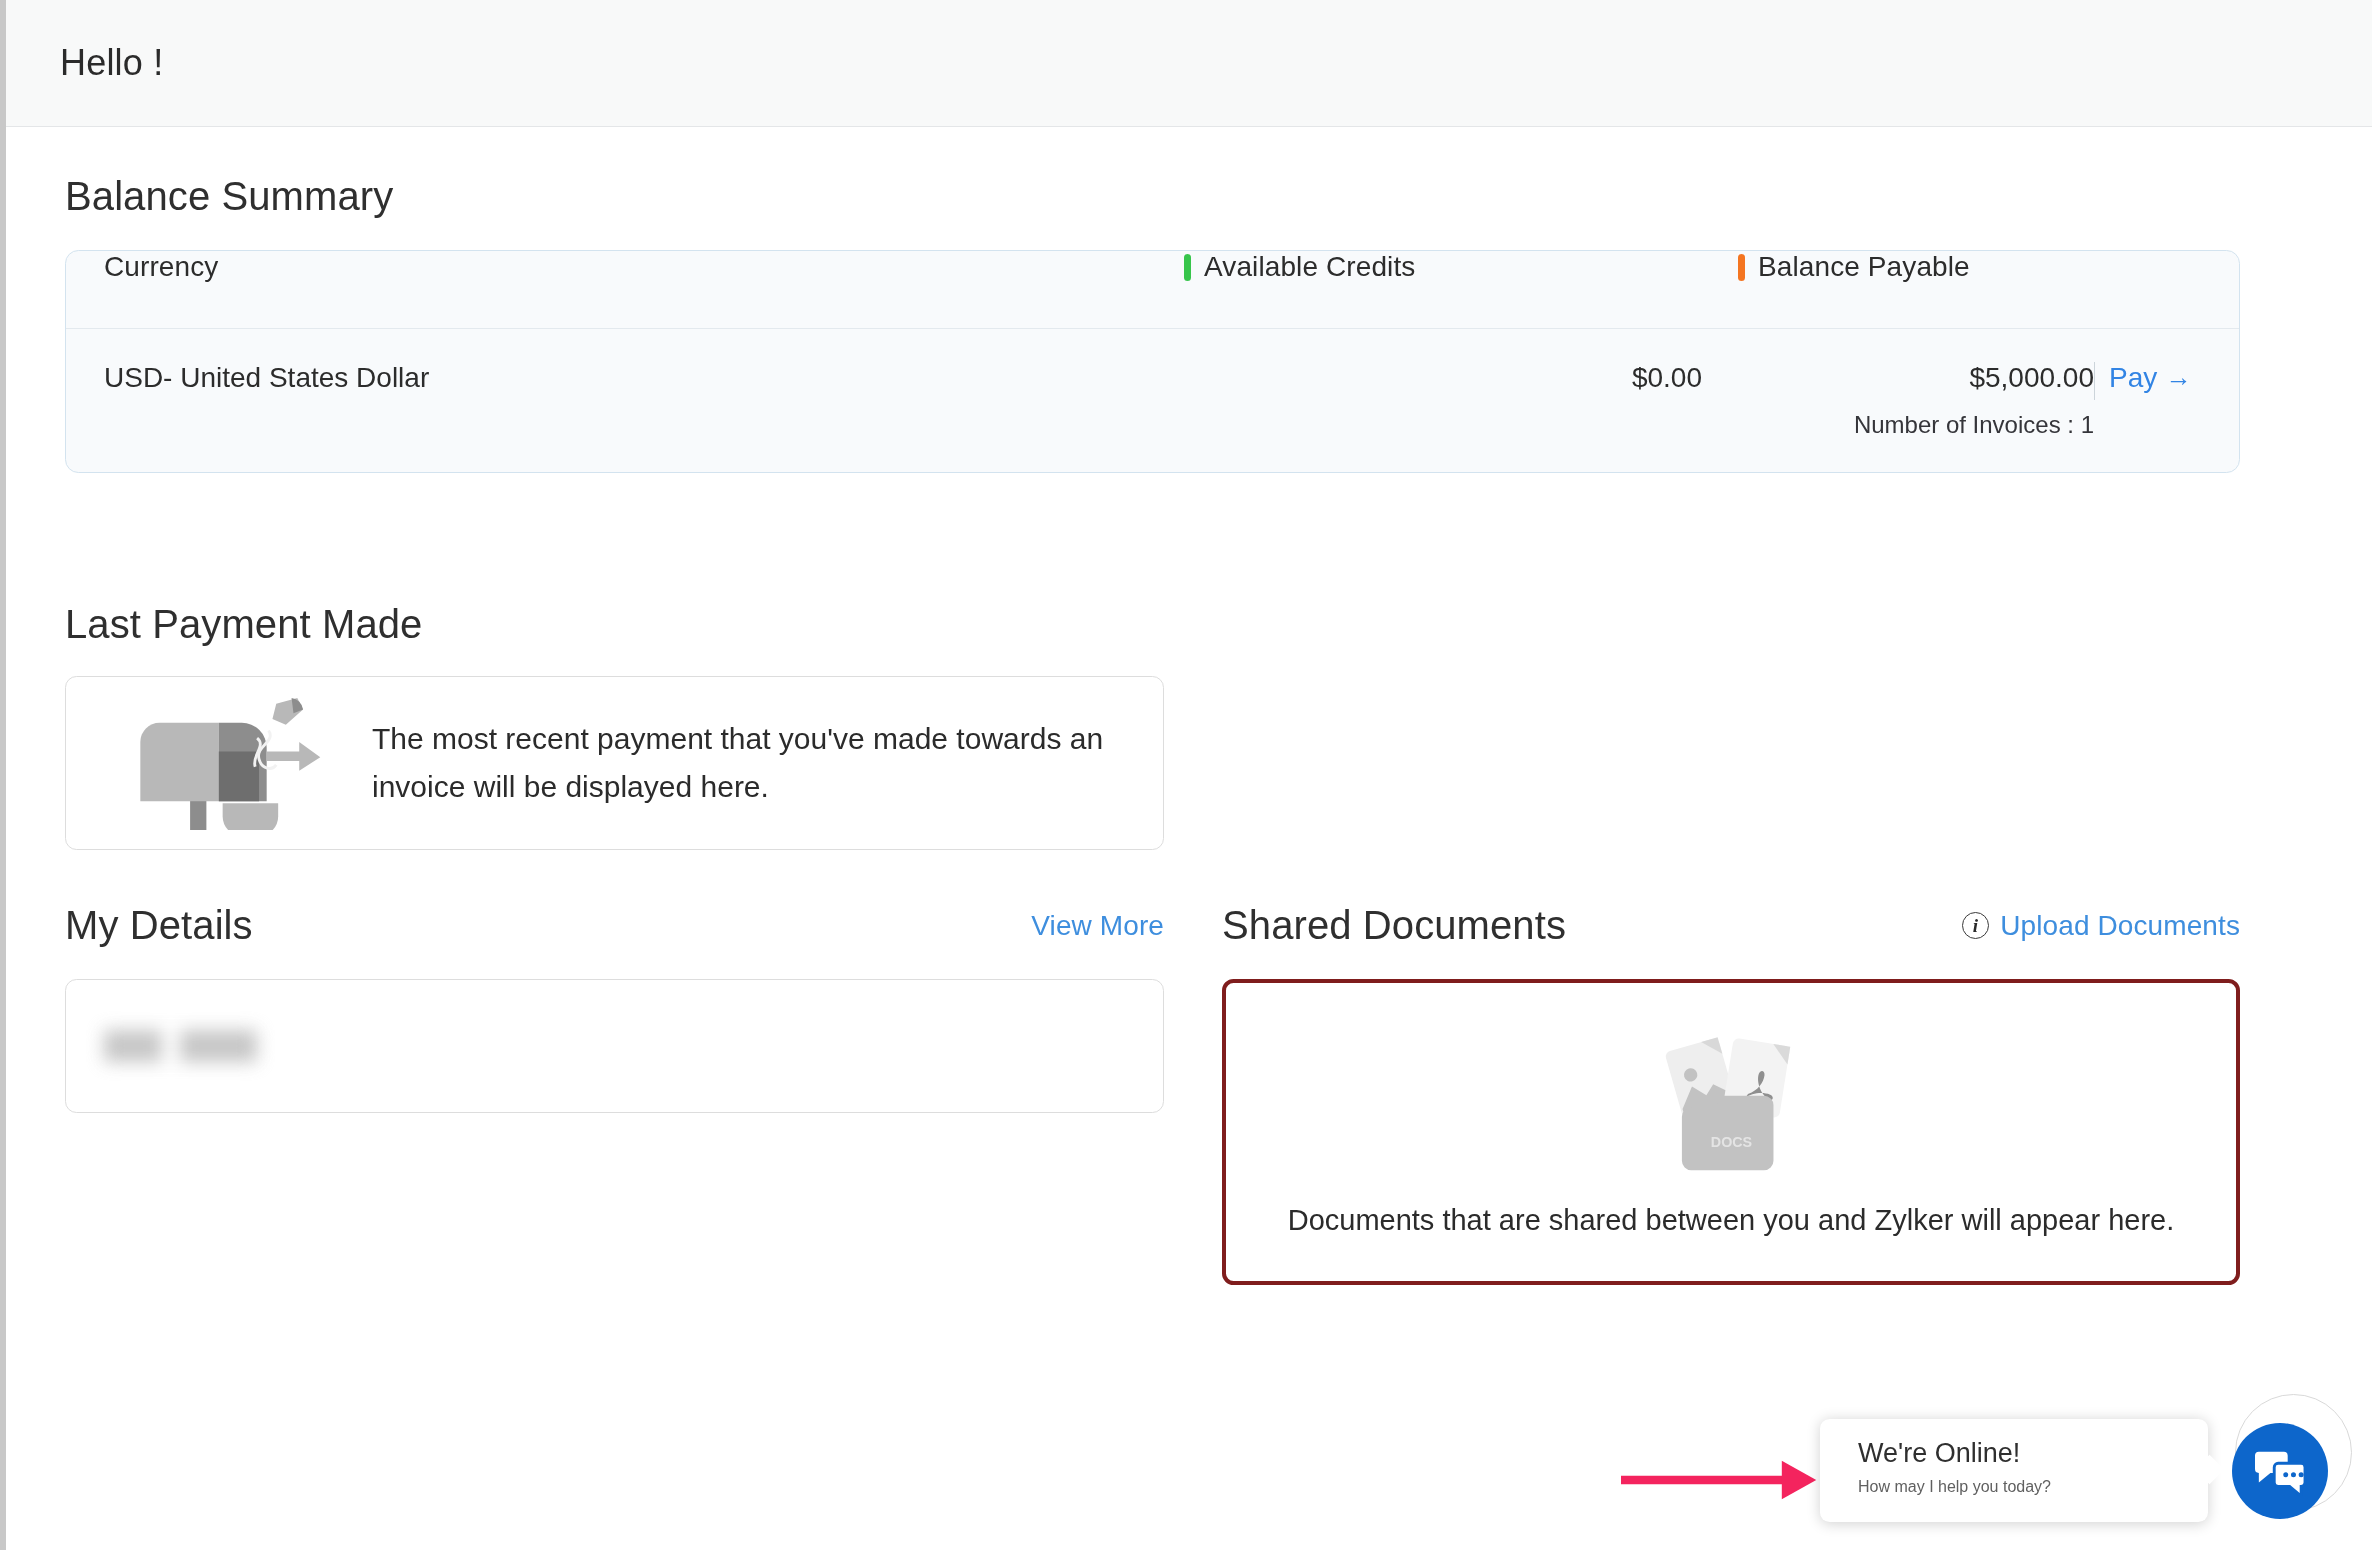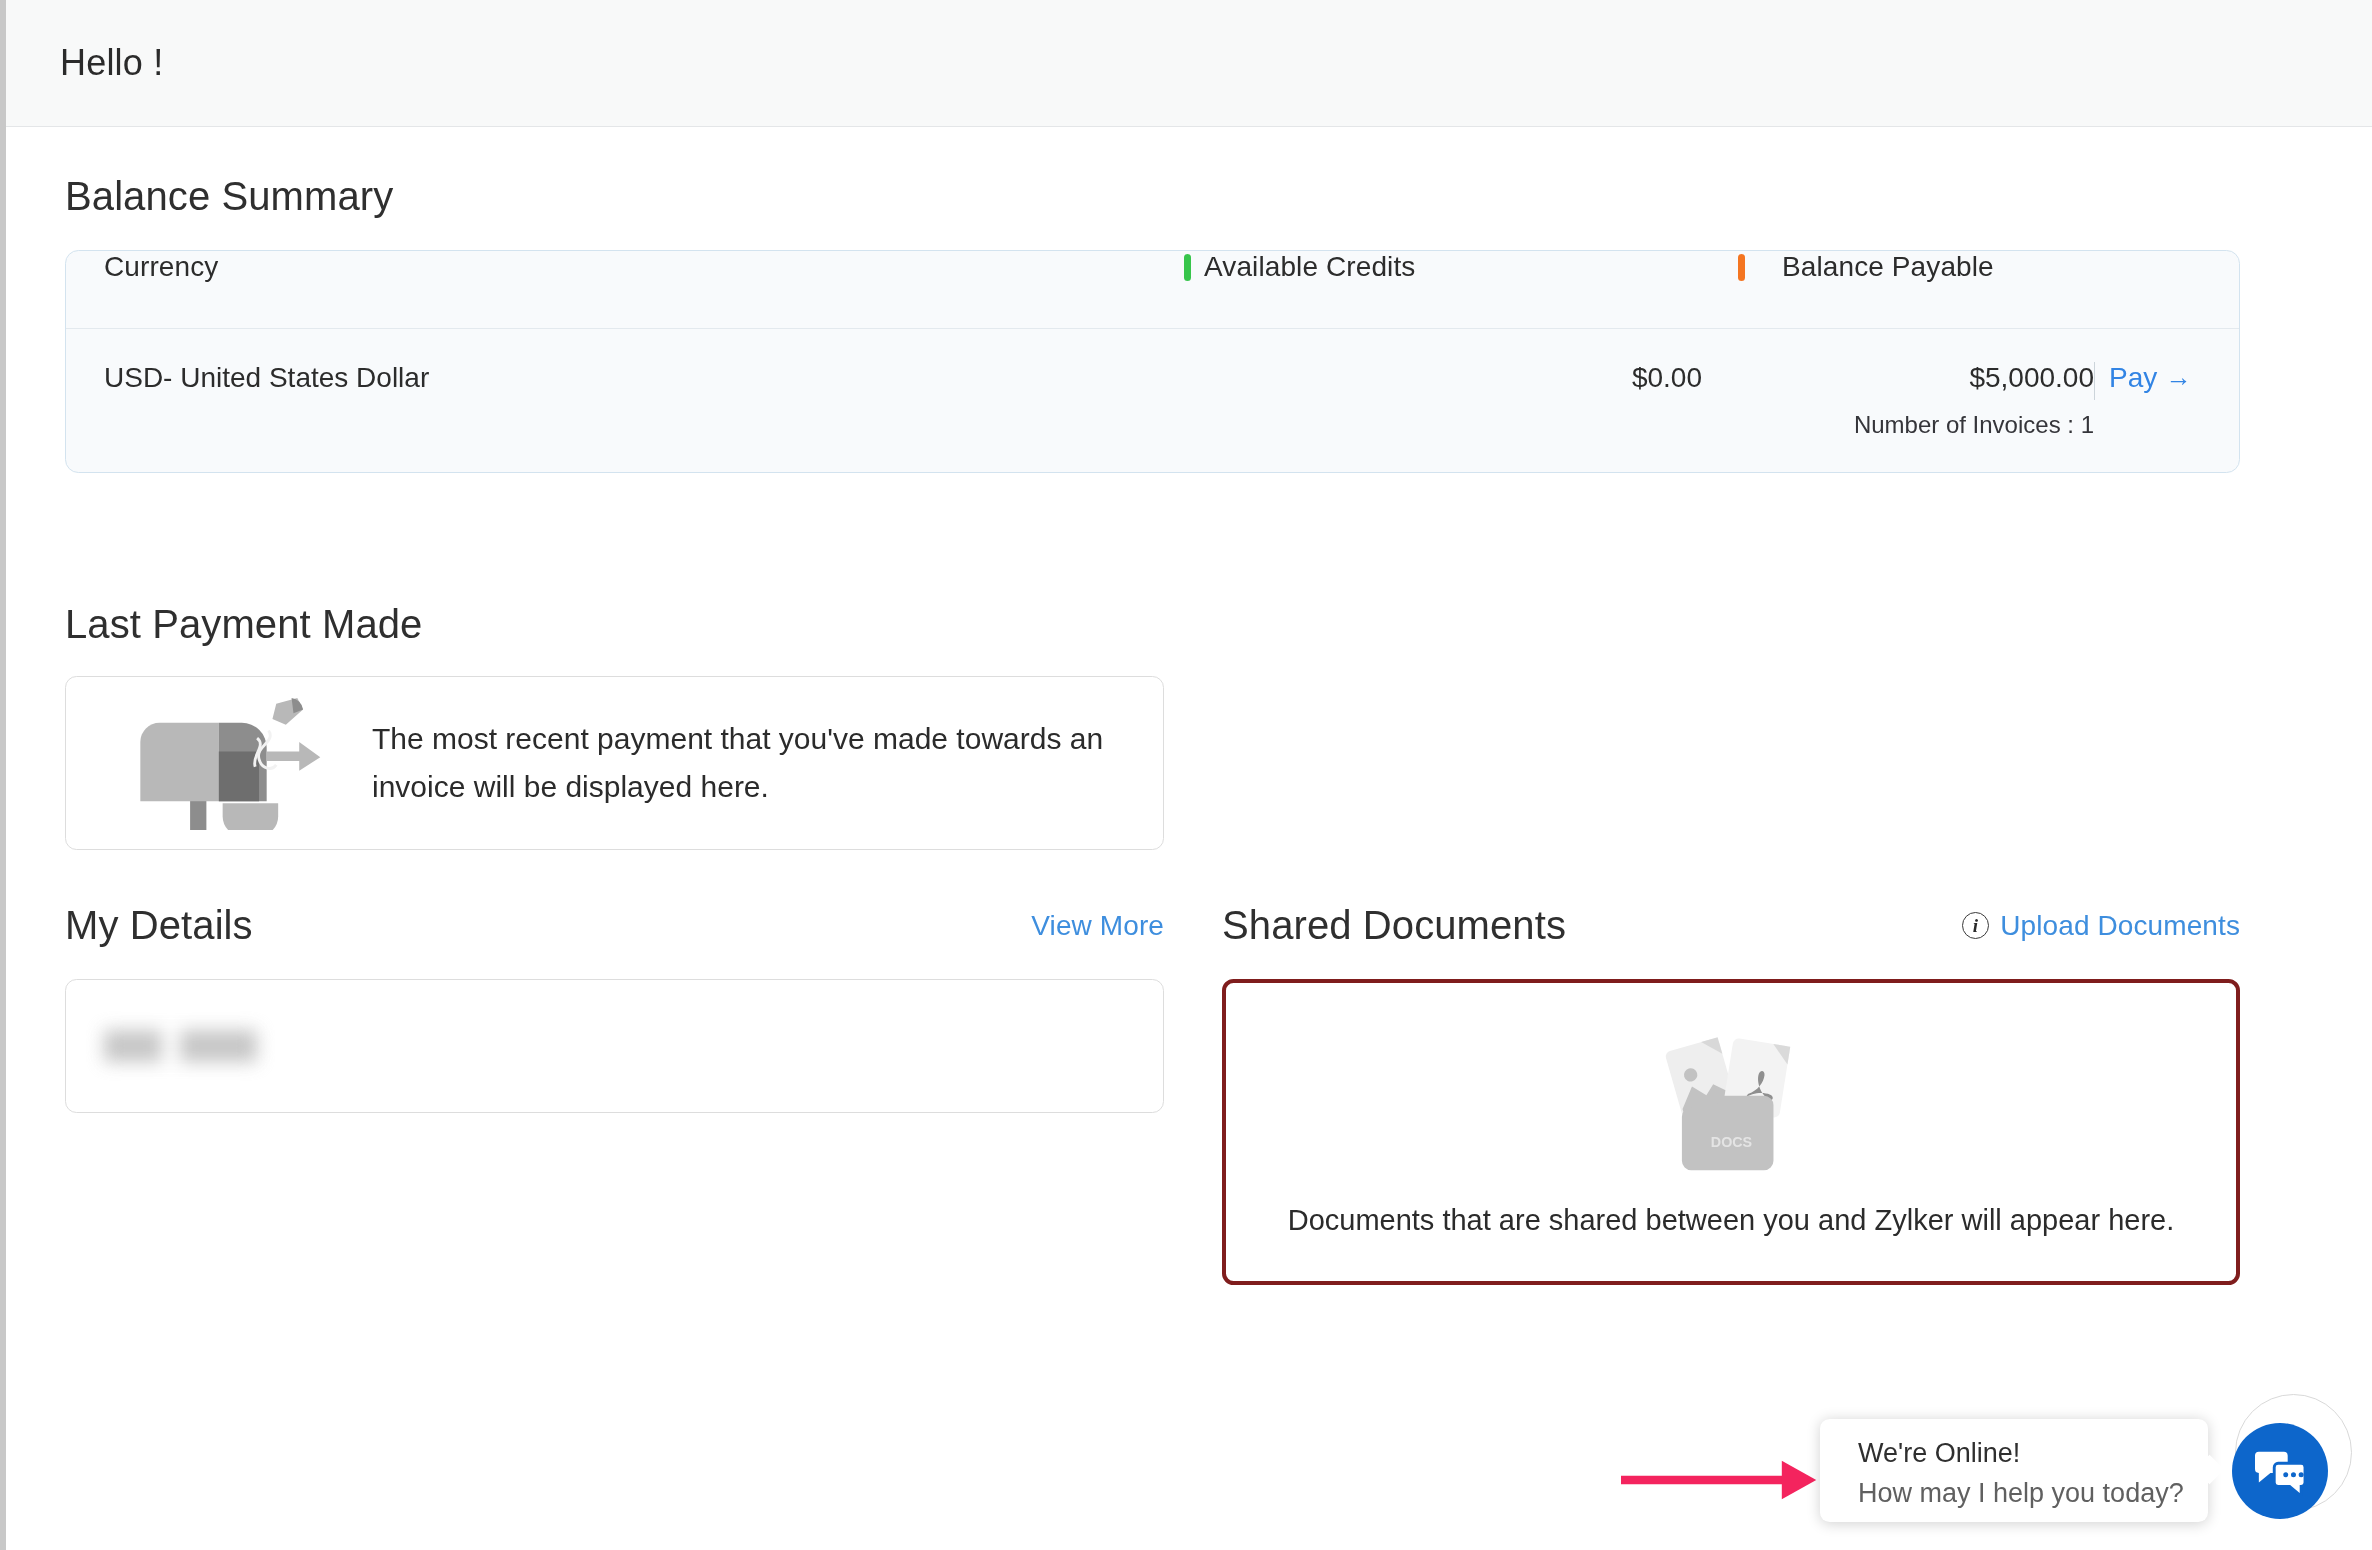--- a/index.html
+++ b/index.html
@@ -79,21 +79,21 @@
   }
   .bh-cell {
     font-size: 28px;
     color: #2c2c2c;
     display: flex;
     align-items: center;
     letter-spacing: 0.1px;
   }
   .bh-currency { width: 1080px; }
   .bh-credits  { width: 554px; }
-  .bh-payable  { width: 459px; gap: 24px; }
+  .bh-payable  { width: 459px; }
 
   .pill {
     display: inline-block;
     width: 6.7px;
     height: 27px;
     border-radius: 3.8px;
     margin-right: 13.4px;
   }
   .pill-green  { background: #37c54b; }
   .pill-orange { background: #f47521; }
@@ -270,21 +270,21 @@
     width: 21px; height: 21px;
     background: #ffffff;
     transform: rotate(45deg);
   }
   .chat-title {
     font-size: 27px;
     color: #2f2f2f;
     margin-bottom: 8.6px;
   }
   .chat-sub {
-    font-size: 27px;
+    font-size: 16px;
     color: #606060;
   }
   .chat-fab {
     position: relative;
     z-index: 3;
     margin-left: 24px;
     width: 96px; height: 96px;
     background: #0d66cb;
     border-radius: 50%;
     display: flex;

